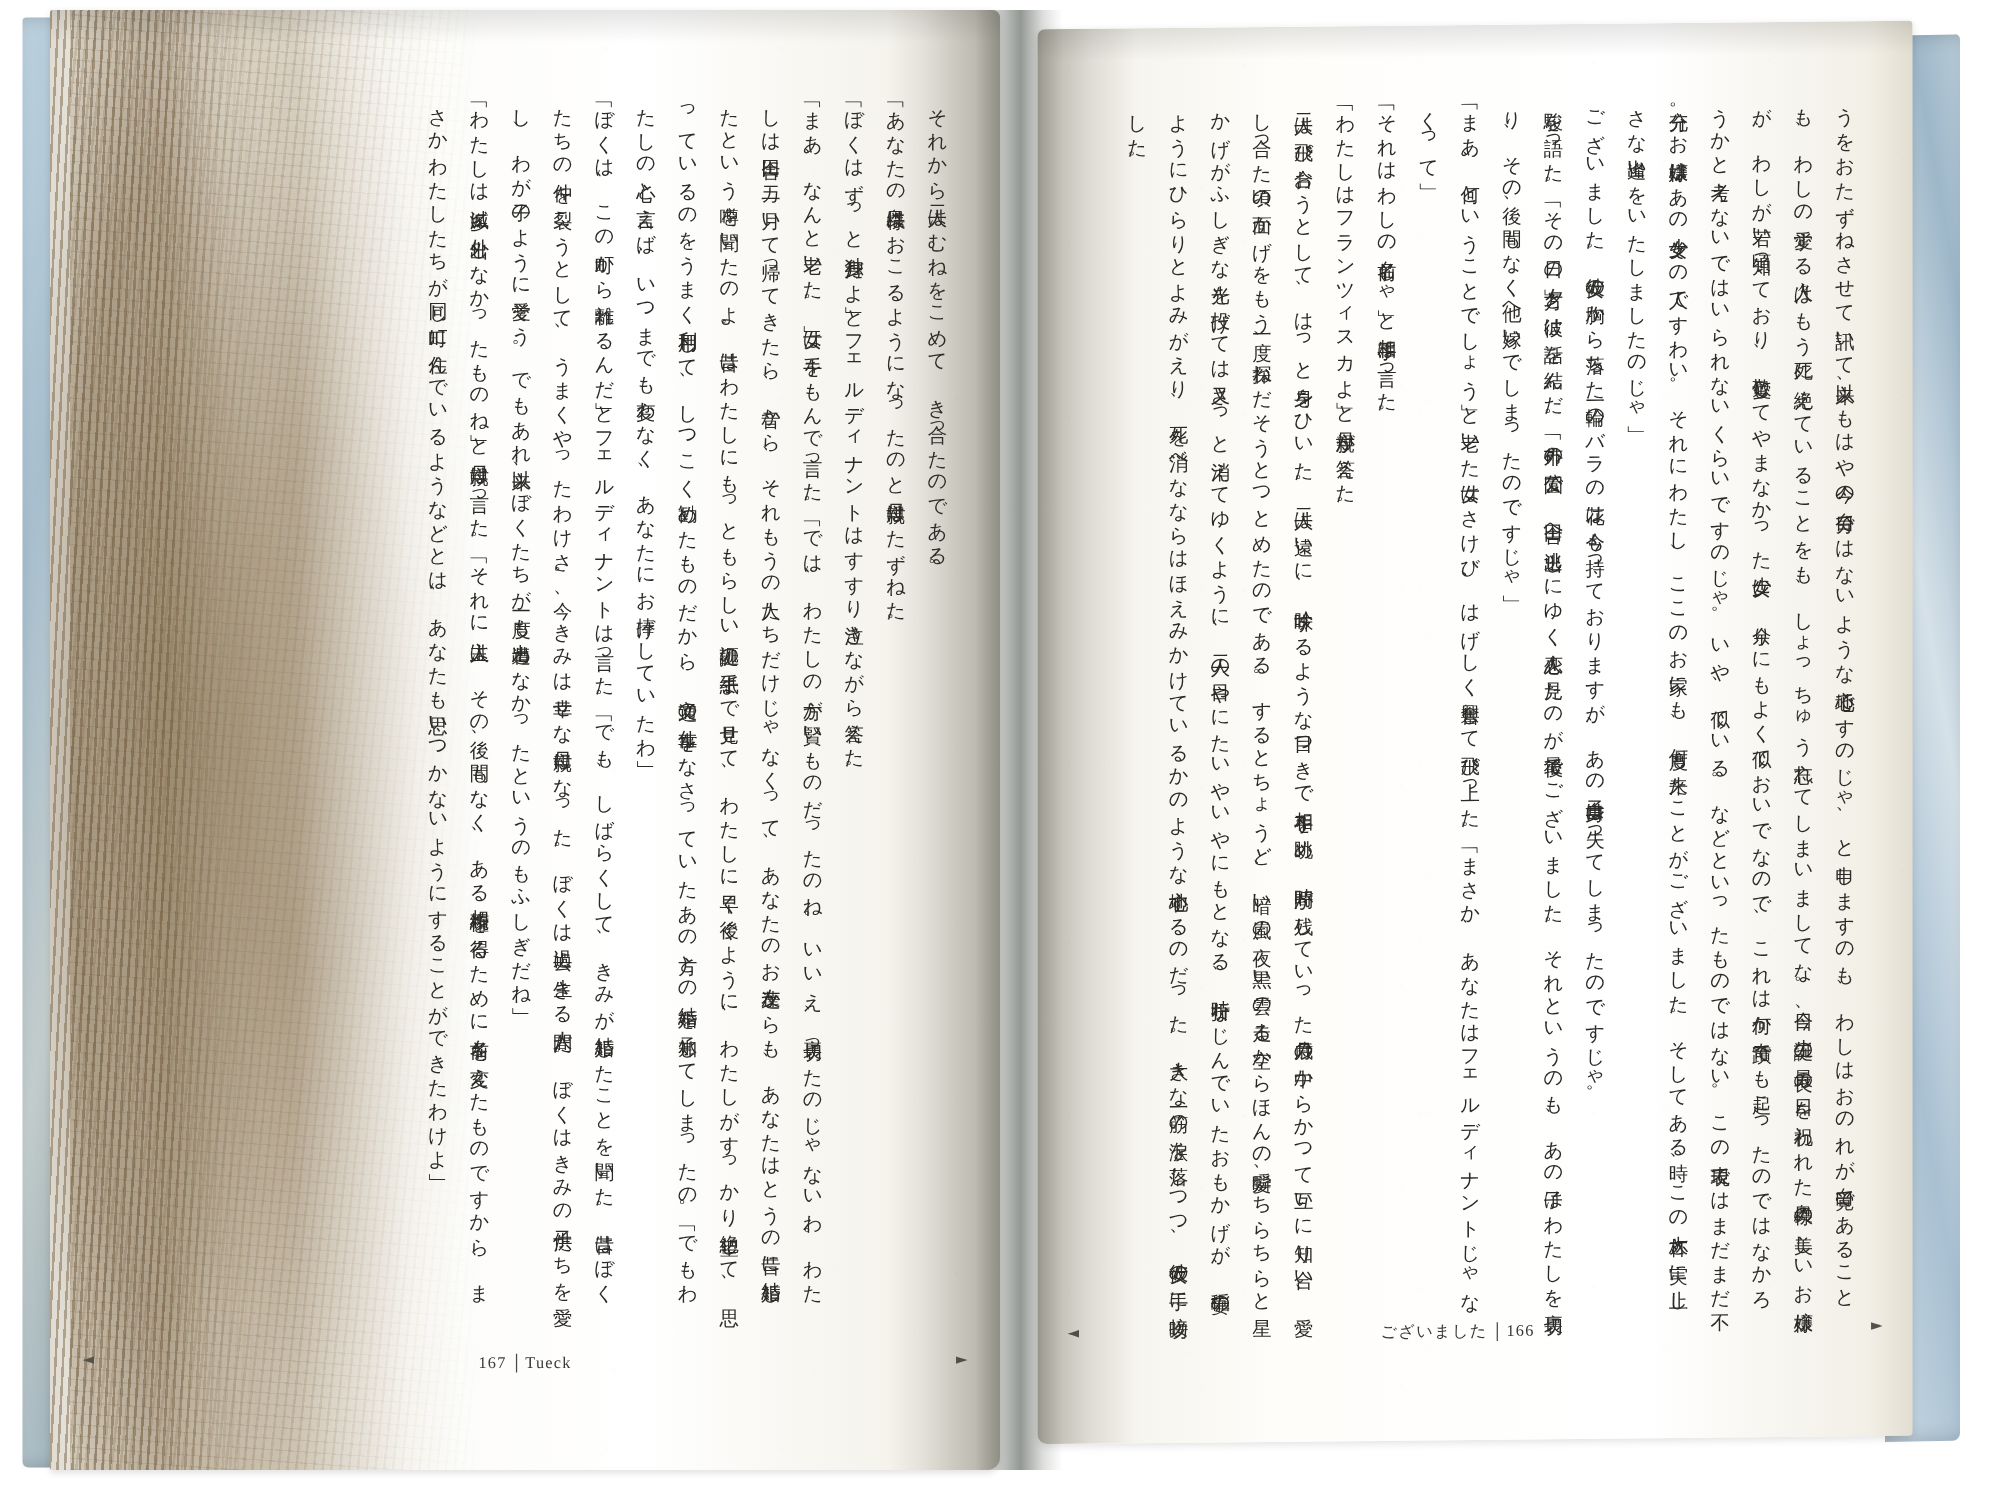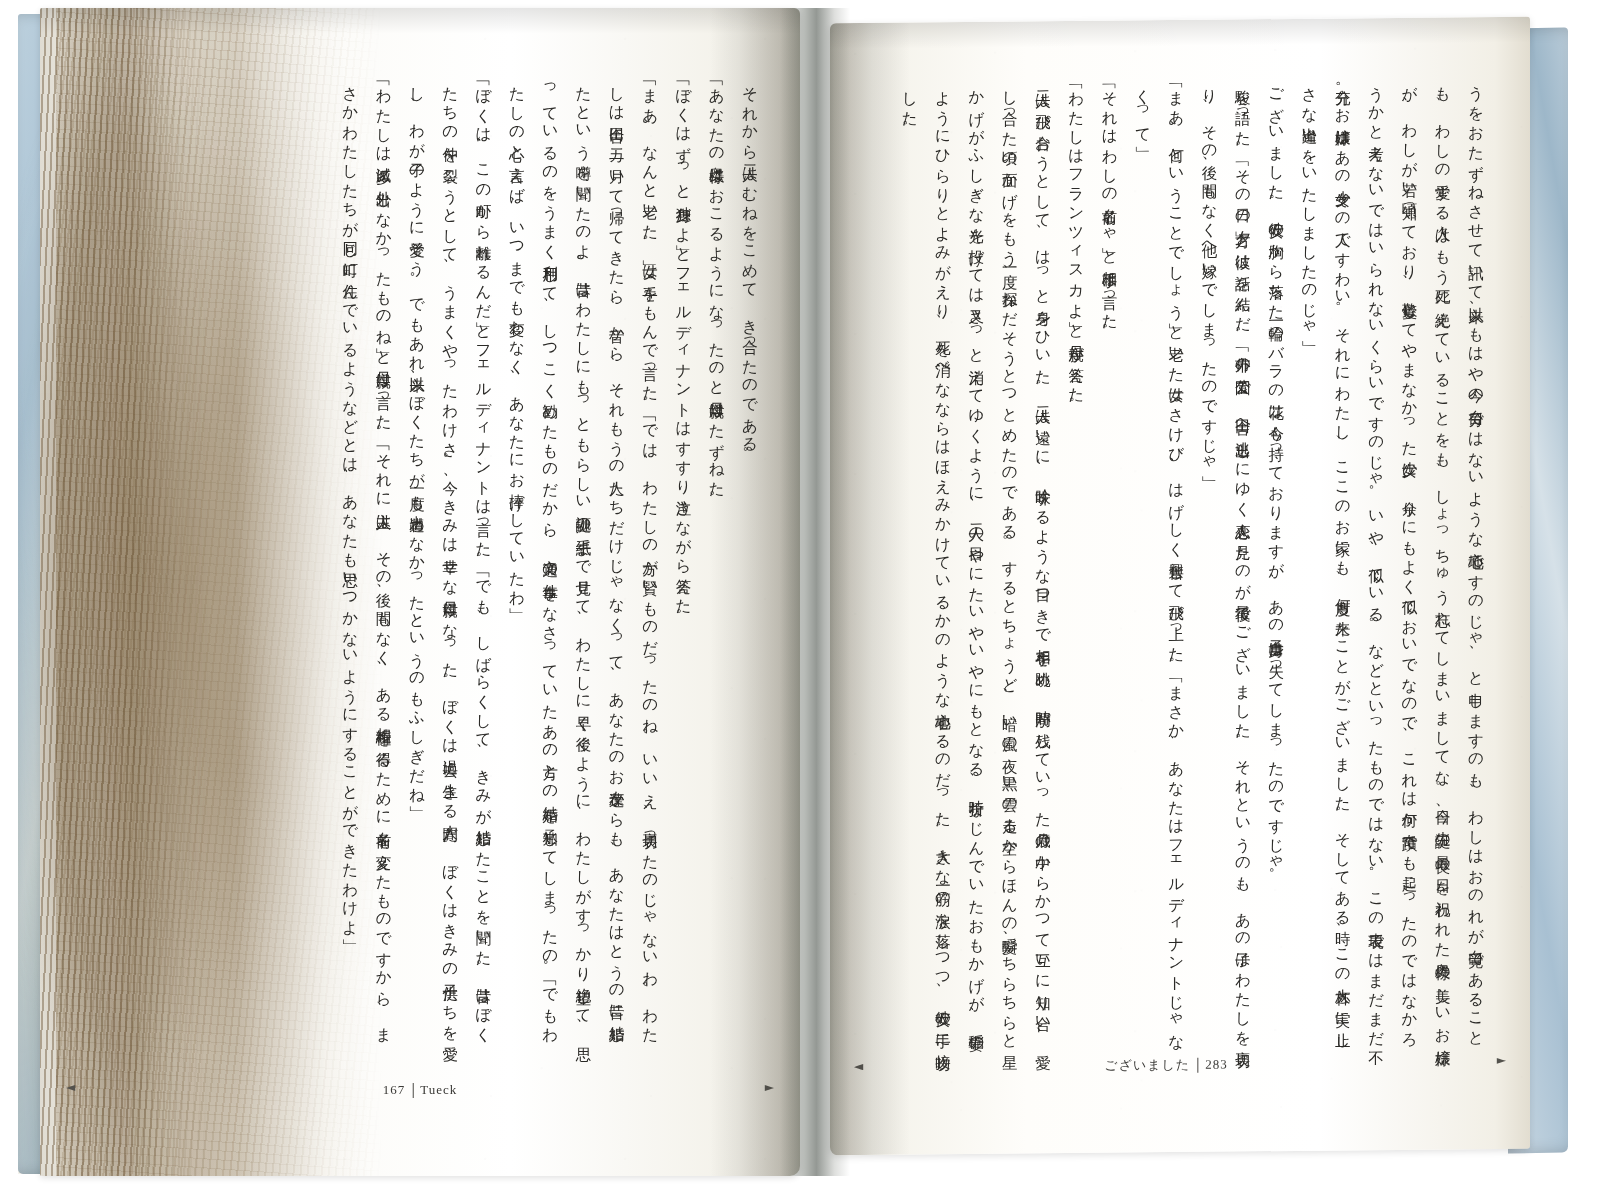--- a/index.html
+++ b/index.html
@@ -283,21 +283,21 @@
 ございました。彼女の胸から落ちた一輪のバラの花は今も持っておりますが、あの子自身は失ってしまったのですじゃ。
 駿を語った。「その日の夕方」と彼は話を結んだ。「市外の公園で、田舎へ逃出しにゆく恋人を見たのが最後でございました。それというのも、あの子はわたしを裏切り、その後、間もなく他へ嫁いでしまったのですじゃ」
 「まあ、何ということでしょう」と老いた女はさけび、はげしく興奮して飛び上った。「まさか、あなたはフェルディナントじゃなくって」
 「それはわしの名前じゃ」と相手は言った。
 「わたしはフランツィスカよ」と母親が答えた。
 二人は飛び合おうとして、はっと身をひいた。二人は遠いに、吟味するような目つきで相手を眺め、時間が残していった歳月の中からかつて互いに知り合い、愛し合った頃の面かげをもう一度、探ねだそうとつとめたのである。するとちょうど、暗い嵐の夜、黒い雲の走る空からほんの瞬髪、ちらちらと星かげがふしぎな光を投げては又さっと消えてゆくように、二人の目やにたいやいやにもとなる、時折なじんでいたおもかげが、稲妻のようにひらりとよみがえり、死を消べなならはほえみかけているかのような心地するのだった。大きな一筋の涙を落しつつ、彼女の手に接吻した。</div>
 
       <div class="folio">
         <span>ございました</span>
         <span class="rule"></span>
-        <span>283</span>
+        <span>166</span>
       </div>
 
       <div class="corner-mark" style="left:24px;">◄</div>
       <div class="corner-mark" style="right:24px;">►</div>
 
       <div class="gutter-shade-r"></div>
       <div class="top-shadow"></div>
     </div>
 
     <div class="gutter"></div>

